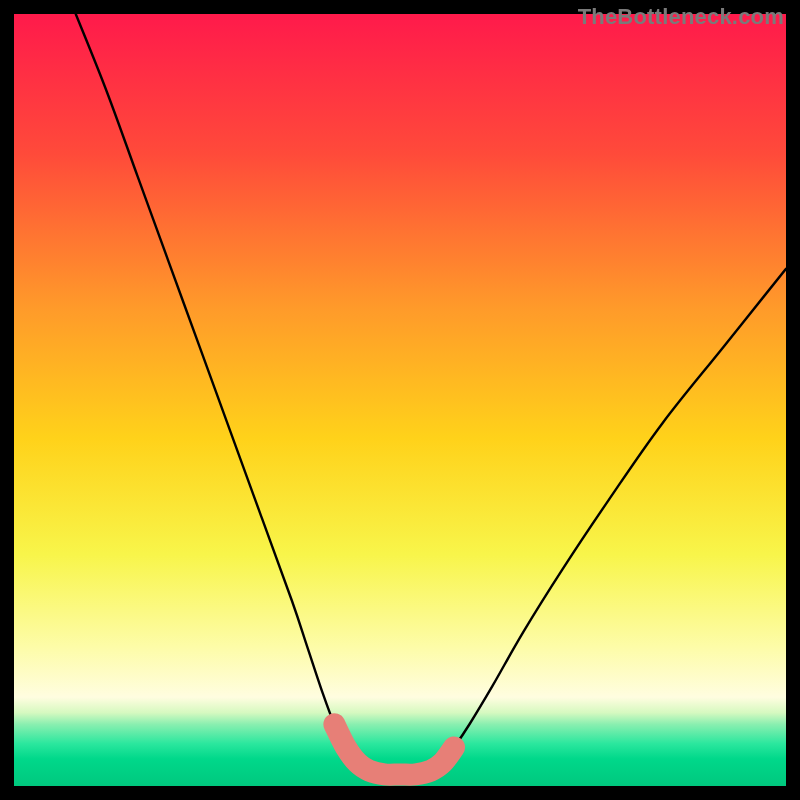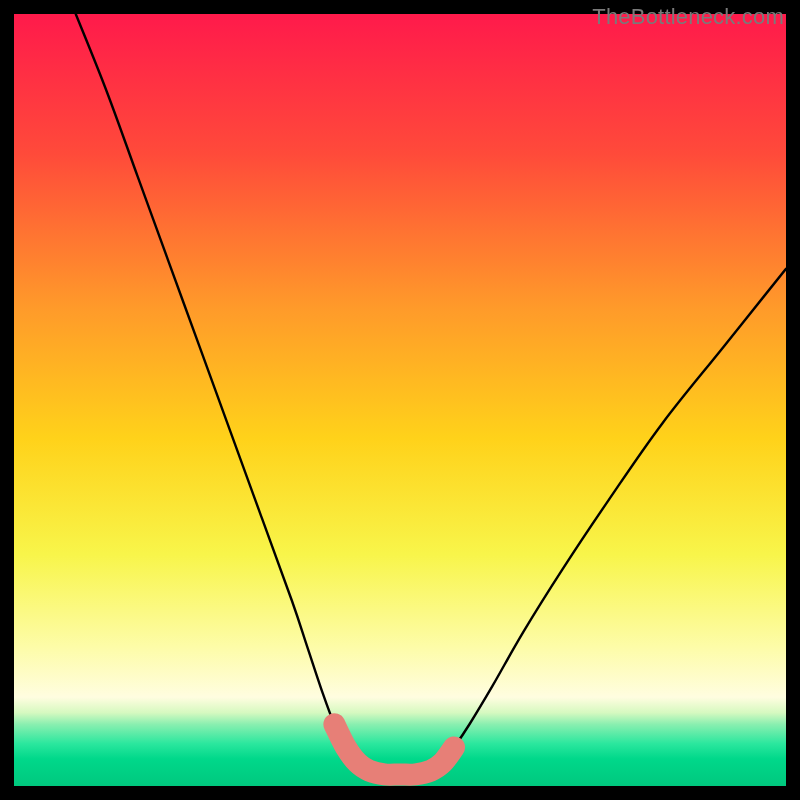--- a/index.html
+++ b/index.html
@@ -18,21 +18,21 @@
     width: 772px;
     height: 772px;
     background: #000;
   }
   .watermark {
     position: absolute;
     top: 4px;
     right: 16px;
     color: #7a7a7a;
     font-size: 22px;
-    font-weight: 400;
+    font-weight: 700;
     letter-spacing: 0.2px;
     z-index: 10;
   }
   svg {
     display: block;
   }
 </style>
 </head>
 <body>
 

